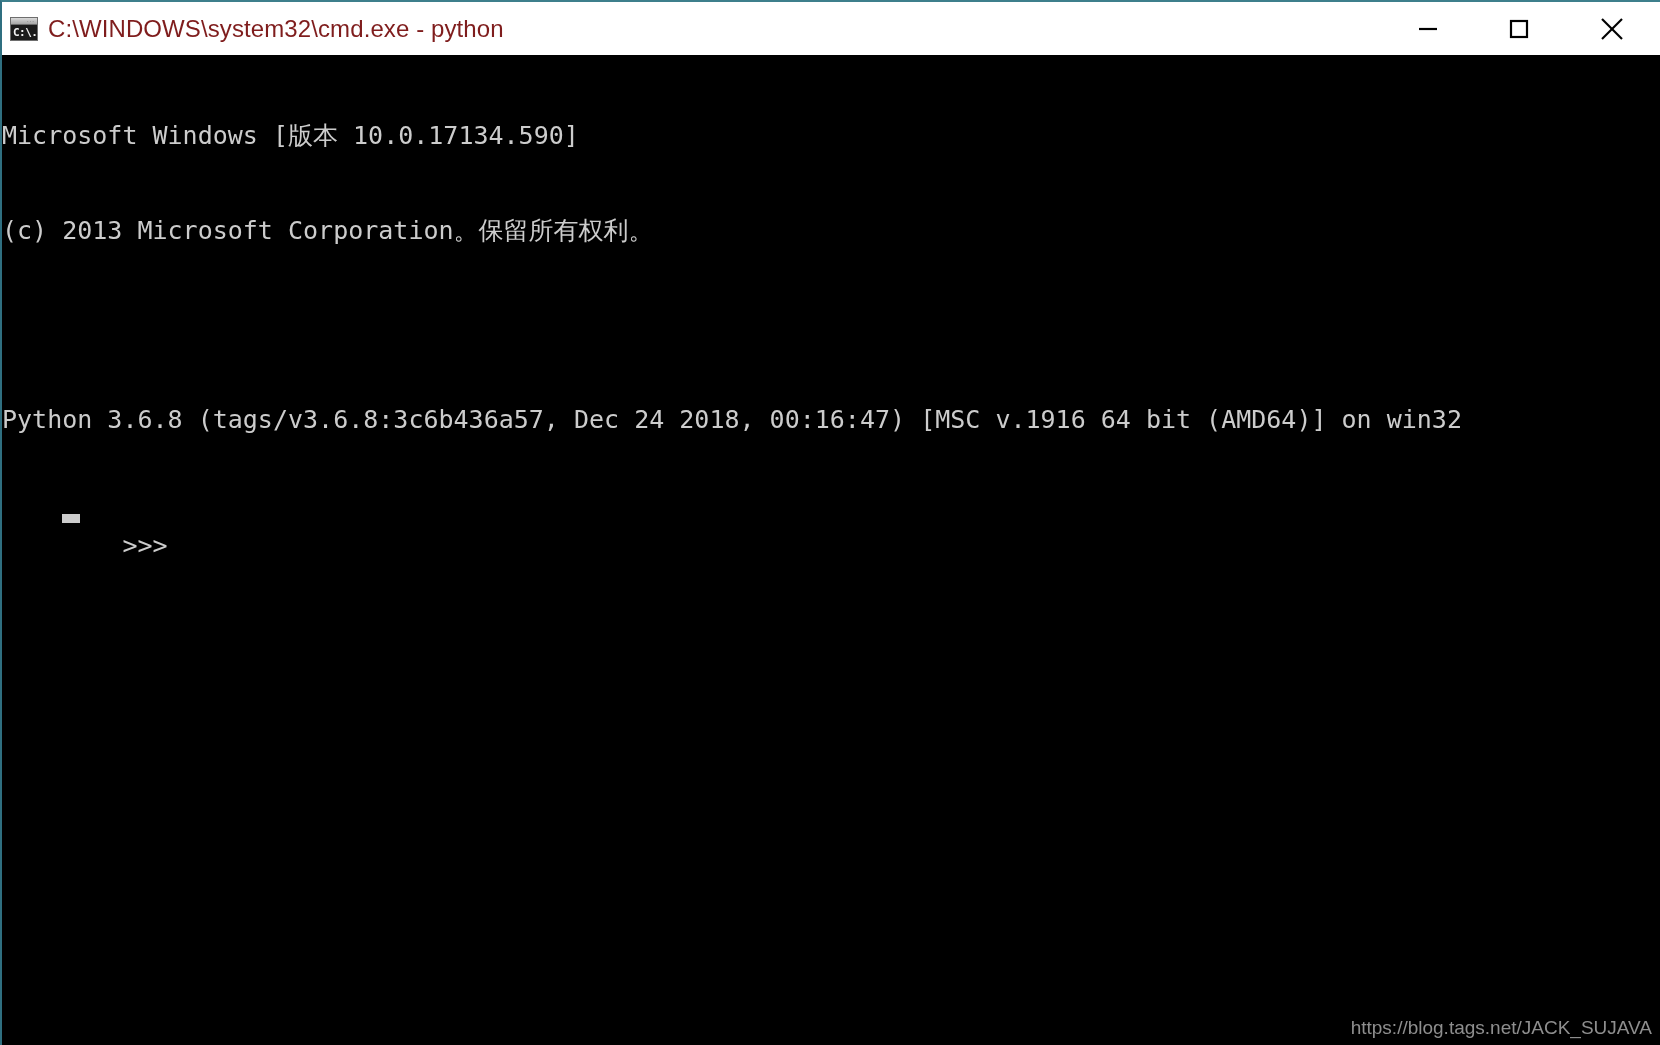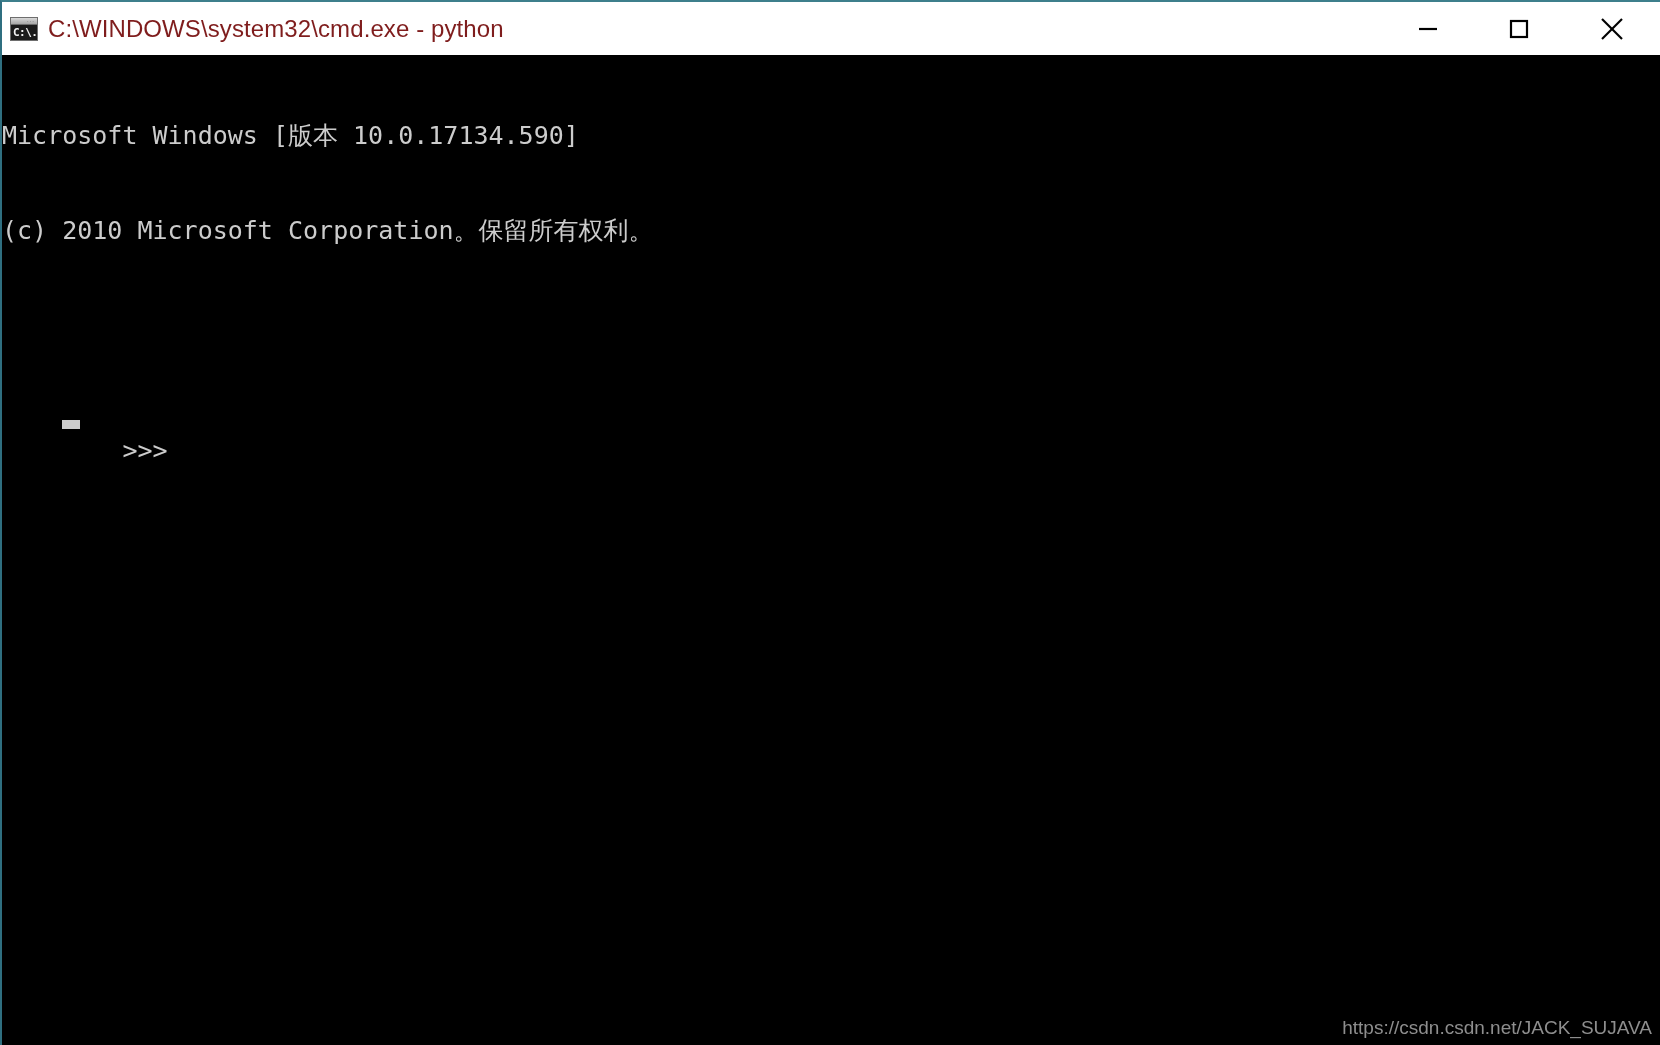--- a/index.html
+++ b/index.html
@@ -186,24 +186,25 @@
           <line x1="6" y1="6" x2="26" y2="26" stroke="#000000" stroke-width="2.2"></line>
           <line x1="26" y1="6" x2="6" y2="26" stroke="#000000" stroke-width="2.2"></line>
         </svg>
       </div>
     </div>
   </div>
 
   <div class="console">
     <div class="console-text">
       <div class="line">Microsoft Windows [版本 10.0.17134.590]</div>
-      <div class="line">(c) 2010 Microsoft Corporation。保留所有权利。</div>
+      <div class="line">(c) 2013 Microsoft Corporation。保留所有权利。</div>
       <div class="line blank"></div>
+      <div class="line">Python 3.6.8 (tags/v3.6.8:3c6b436a57, Dec 24 2018, 00:16:47) [MSC v.1916 64 bit (AMD64)] on win32</div>
       <div class="prompt-line">
         <span>&gt;&gt;&gt; </span>
         <span class="cursor-block"></span>
       </div>
     </div>
 
-    <div class="watermark">https://csdn.csdn.net/JACK_SUJAVA</div>
+    <div class="watermark">https://blog.tags.net/JACK_SUJAVA</div>
   </div>
 
 </div>
 
 </body></html>

